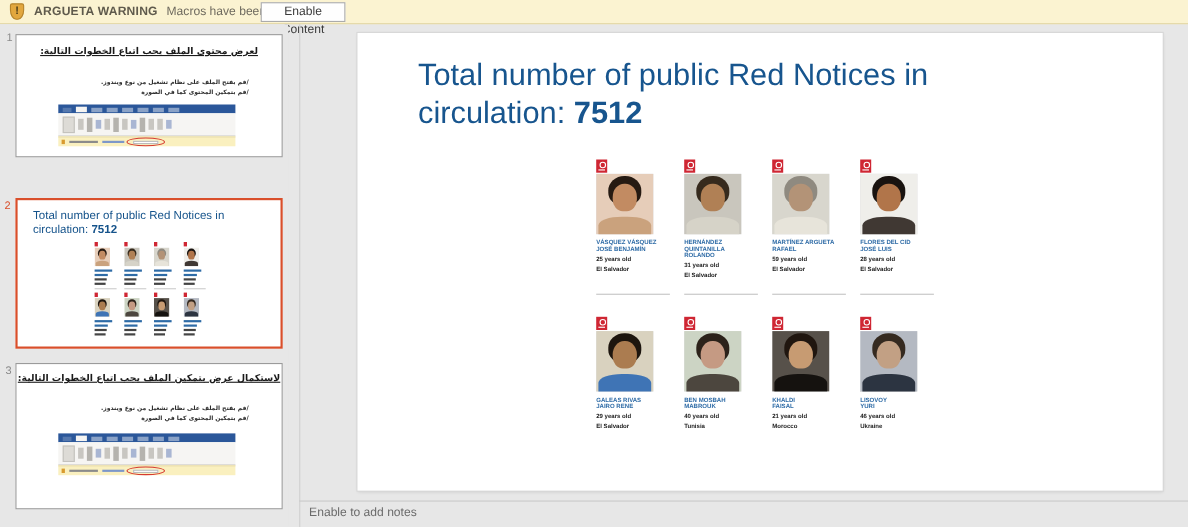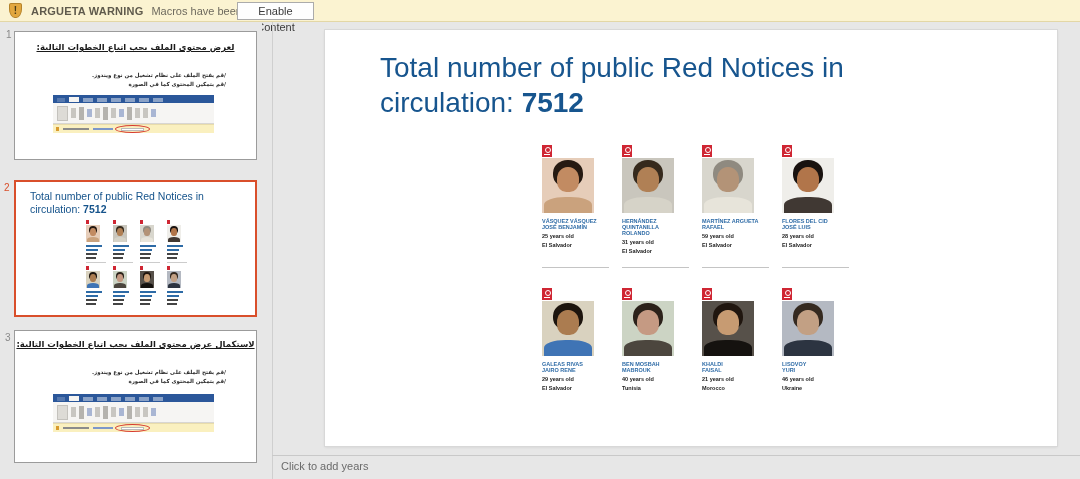--- a/index.html
+++ b/index.html
@@ -19,21 +19,21 @@
   .enablebtn { position:absolute; left:237px; top:2px; width:77px; height:18px;
                background:#fefefe; border:1px solid #ababab; font-size:11px; color:#3b3b3b;
                text-align:center; line-height:16px; font-family:"Liberation Sans",sans-serif; }
 
   
   .panel { position:absolute; left:0; top:22px; width:262px; height:457px; background:#e7e7e7; }
   .slidenum { position:absolute; font-size:10px; color:#8a8a8a; }
   .slidenum.sel { color:#d94f2b; }
   .thumb { position:absolute; left:14px; width:243px; background:#fff; border:1px solid #9b9b9b; }
   .thumb.sel { border:2px solid #d94f2b; }
-  .t1 { top:9px;  height:129px; }
+  .t1 { top:9px;  height:112px; }
   .t2 { top:158px; height:137px; }
   .t3 { top:308px; height:133px; }
 
   .t-title { margin-top:10px; text-align:center; font-family:"DejaVu Sans",sans-serif;
              font-size:8.5px; font-weight:bold; color:#1a1a1a; text-decoration:underline; direction:rtl; }
   .t3 .t-title { margin-top:8px; }
   .t-lines { margin-top:19px; direction:rtl; text-align:right; padding:0 30px 0 20px;
              font-family:"DejaVu Sans",sans-serif; font-size:5.5px; font-weight:bold;
              color:#2a2a2a; line-height:9px; }
 
@@ -278,21 +278,21 @@
           <div class="mbar" style="left:0; top:25px; width:16px; background:#2e6ba6"></div>
           <div class="mbar" style="left:0; top:29px; width:12px; background:#2e6ba6"></div>
           <div class="mbar" style="left:0; top:33px; width:11px; background:#444"></div>
           <div class="mbar" style="left:0; top:37px; width:10px; background:#444"></div>
         </div>
       </div>
   </div>
 
   <span class="slidenum" style="left:5px; top:310px;">3</span>
   <div class="thumb t3">
-    <div class="t-title">لاستكمال عرض محتوى الملف يجب اتباع الخطوات التالية:</div>
+    <div class="t-title">لاستكمال عرض بتمكين الملف يجب اتباع الخطوات التالية:</div>
     <div class="t-lines">
       <div>/قم بفتح الملف على نظام تشغيل من نوع ويندوز.</div>
       <div>/قم بتمكين المحتوى كما في الصورة</div>
     </div>
     <div class="mini-ribbon">
       <div class="rt">
           <i class="file"></i>
           <i class="on"></i>
           <i></i>
           <i></i>
@@ -465,13 +465,13 @@
           <div>LISOVOY</div>
           <div>YURI</div>
           <div class="page2">46 years old</div>
           <div class="pcountry">Ukraine</div>
         </div>
       </div>
     </div>
 </div>
 
 <div class="notesline"></div>
-<div class="notes">Click to add years</div>
+<div class="notes">Enable to add notes</div>
 
 </body></html>

